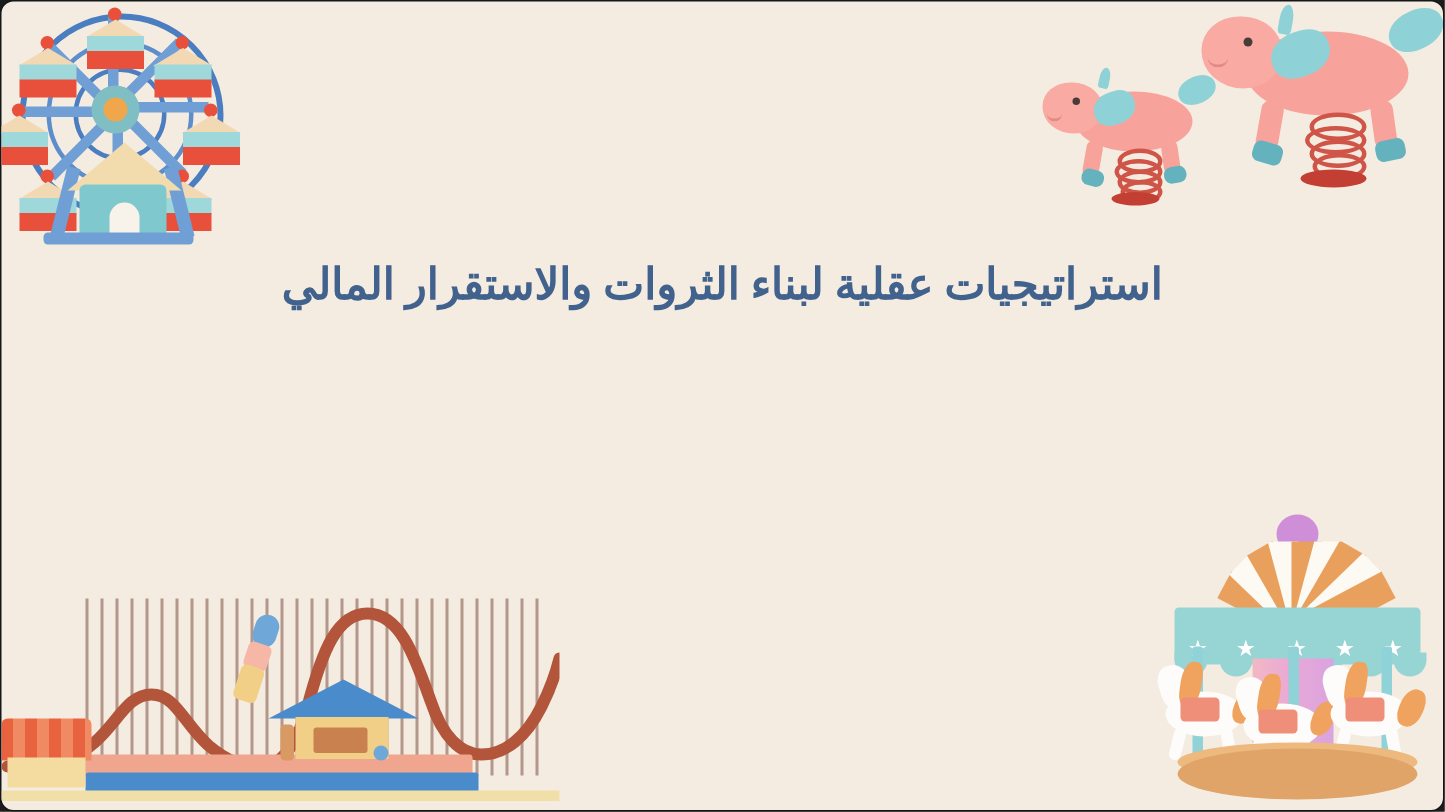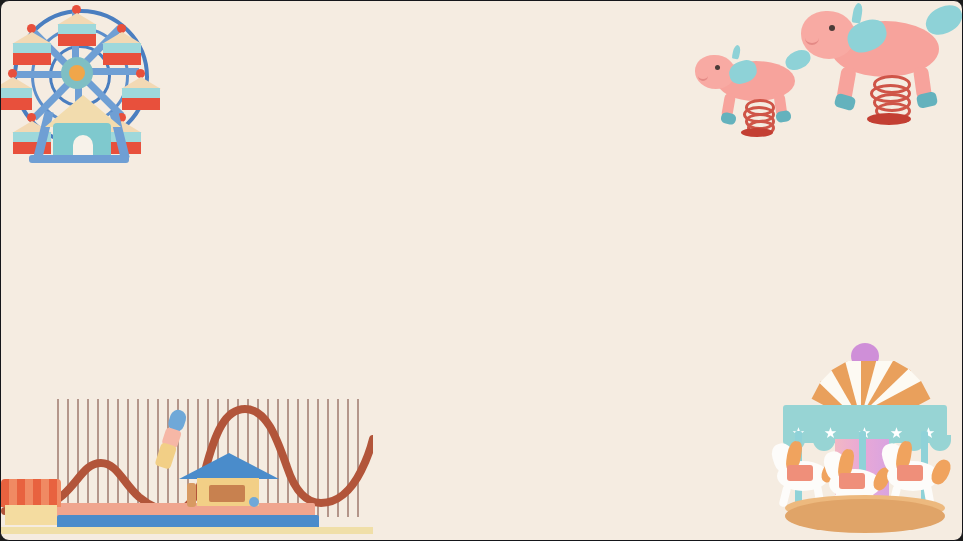--- a/index.html
+++ b/index.html
@@ -522,14 +522,17 @@
     <div class="st-chimney"></div>
     <div class="st-dot"></div>
   </div>
 
   <div class="art booth">
     <div class="booth-awning"></div>
     <div class="booth-scallop"></div>
     <div class="booth-body"></div>
   </div>
 
+  <div class="title-block">
+    <h1 class="title-text">استراتيجيات عقلية لبناء الثروات والاستقرار المالي</h1>
+  </div>
 
 </div>
 
 </body></html>

